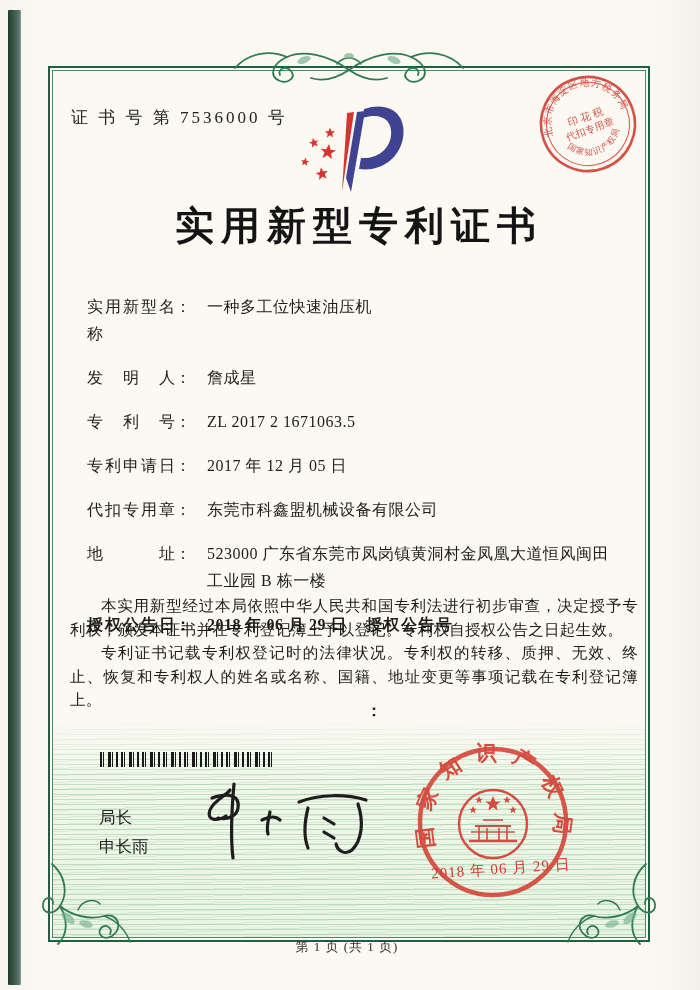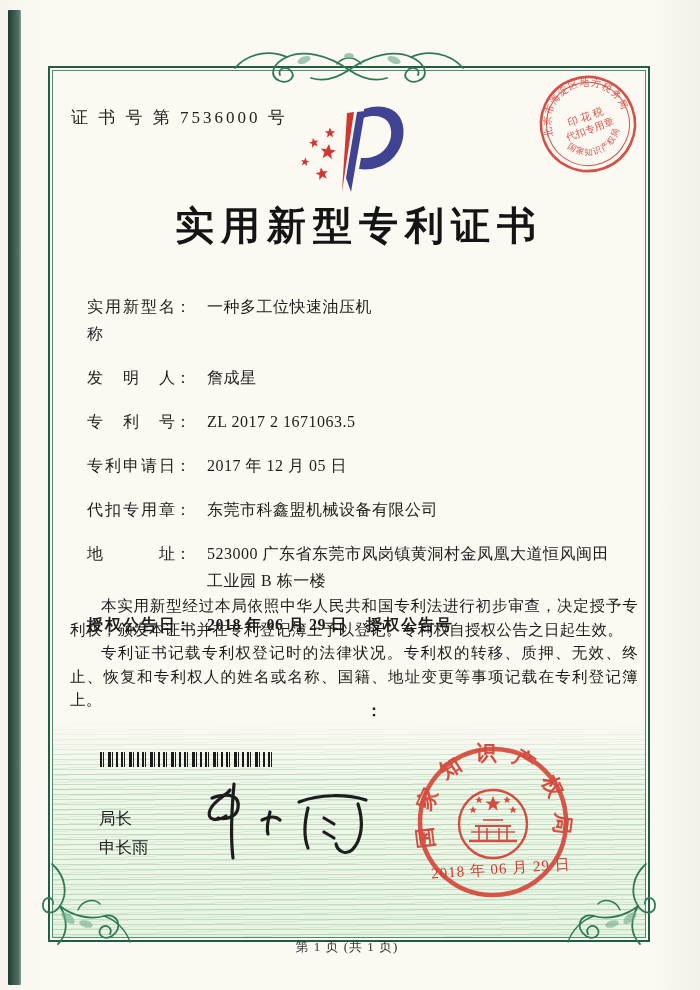--- a/index.html
+++ b/index.html
@@ -84,21 +84,21 @@
     background:repeating-linear-gradient(90deg,
       #1a1a1a 0 2px, transparent 2px 3px,
       #1a1a1a 3px 4px, transparent 4px 8px,
       #1a1a1a 8px 11px, transparent 11px 12px,
       #1a1a1a 12px 13px, transparent 13px 16px,
       #1a1a1a 16px 18px, transparent 18px 21px);
   }
   .director{
     position:absolute;left:99px;top:804px;
     font-size:16.5px;color:#222;line-height:29px;
-    font-family:Liberation Sans, sans-serif;
+    font-family:Liberation Mono, monospace;
   }
   .signature{position:absolute;left:196px;top:776px;}
   .seal{position:absolute;left:413px;top:742px;opacity:.92;}
   .seal-date{
     position:absolute;left:431px;top:860px;width:130px;
     color:#cf3a30;font-size:15px;letter-spacing:1px;
     transform:rotate(-4deg);white-space:nowrap;
   }
   .footer{
     position:absolute;left:48px;top:910px;width:598px;

